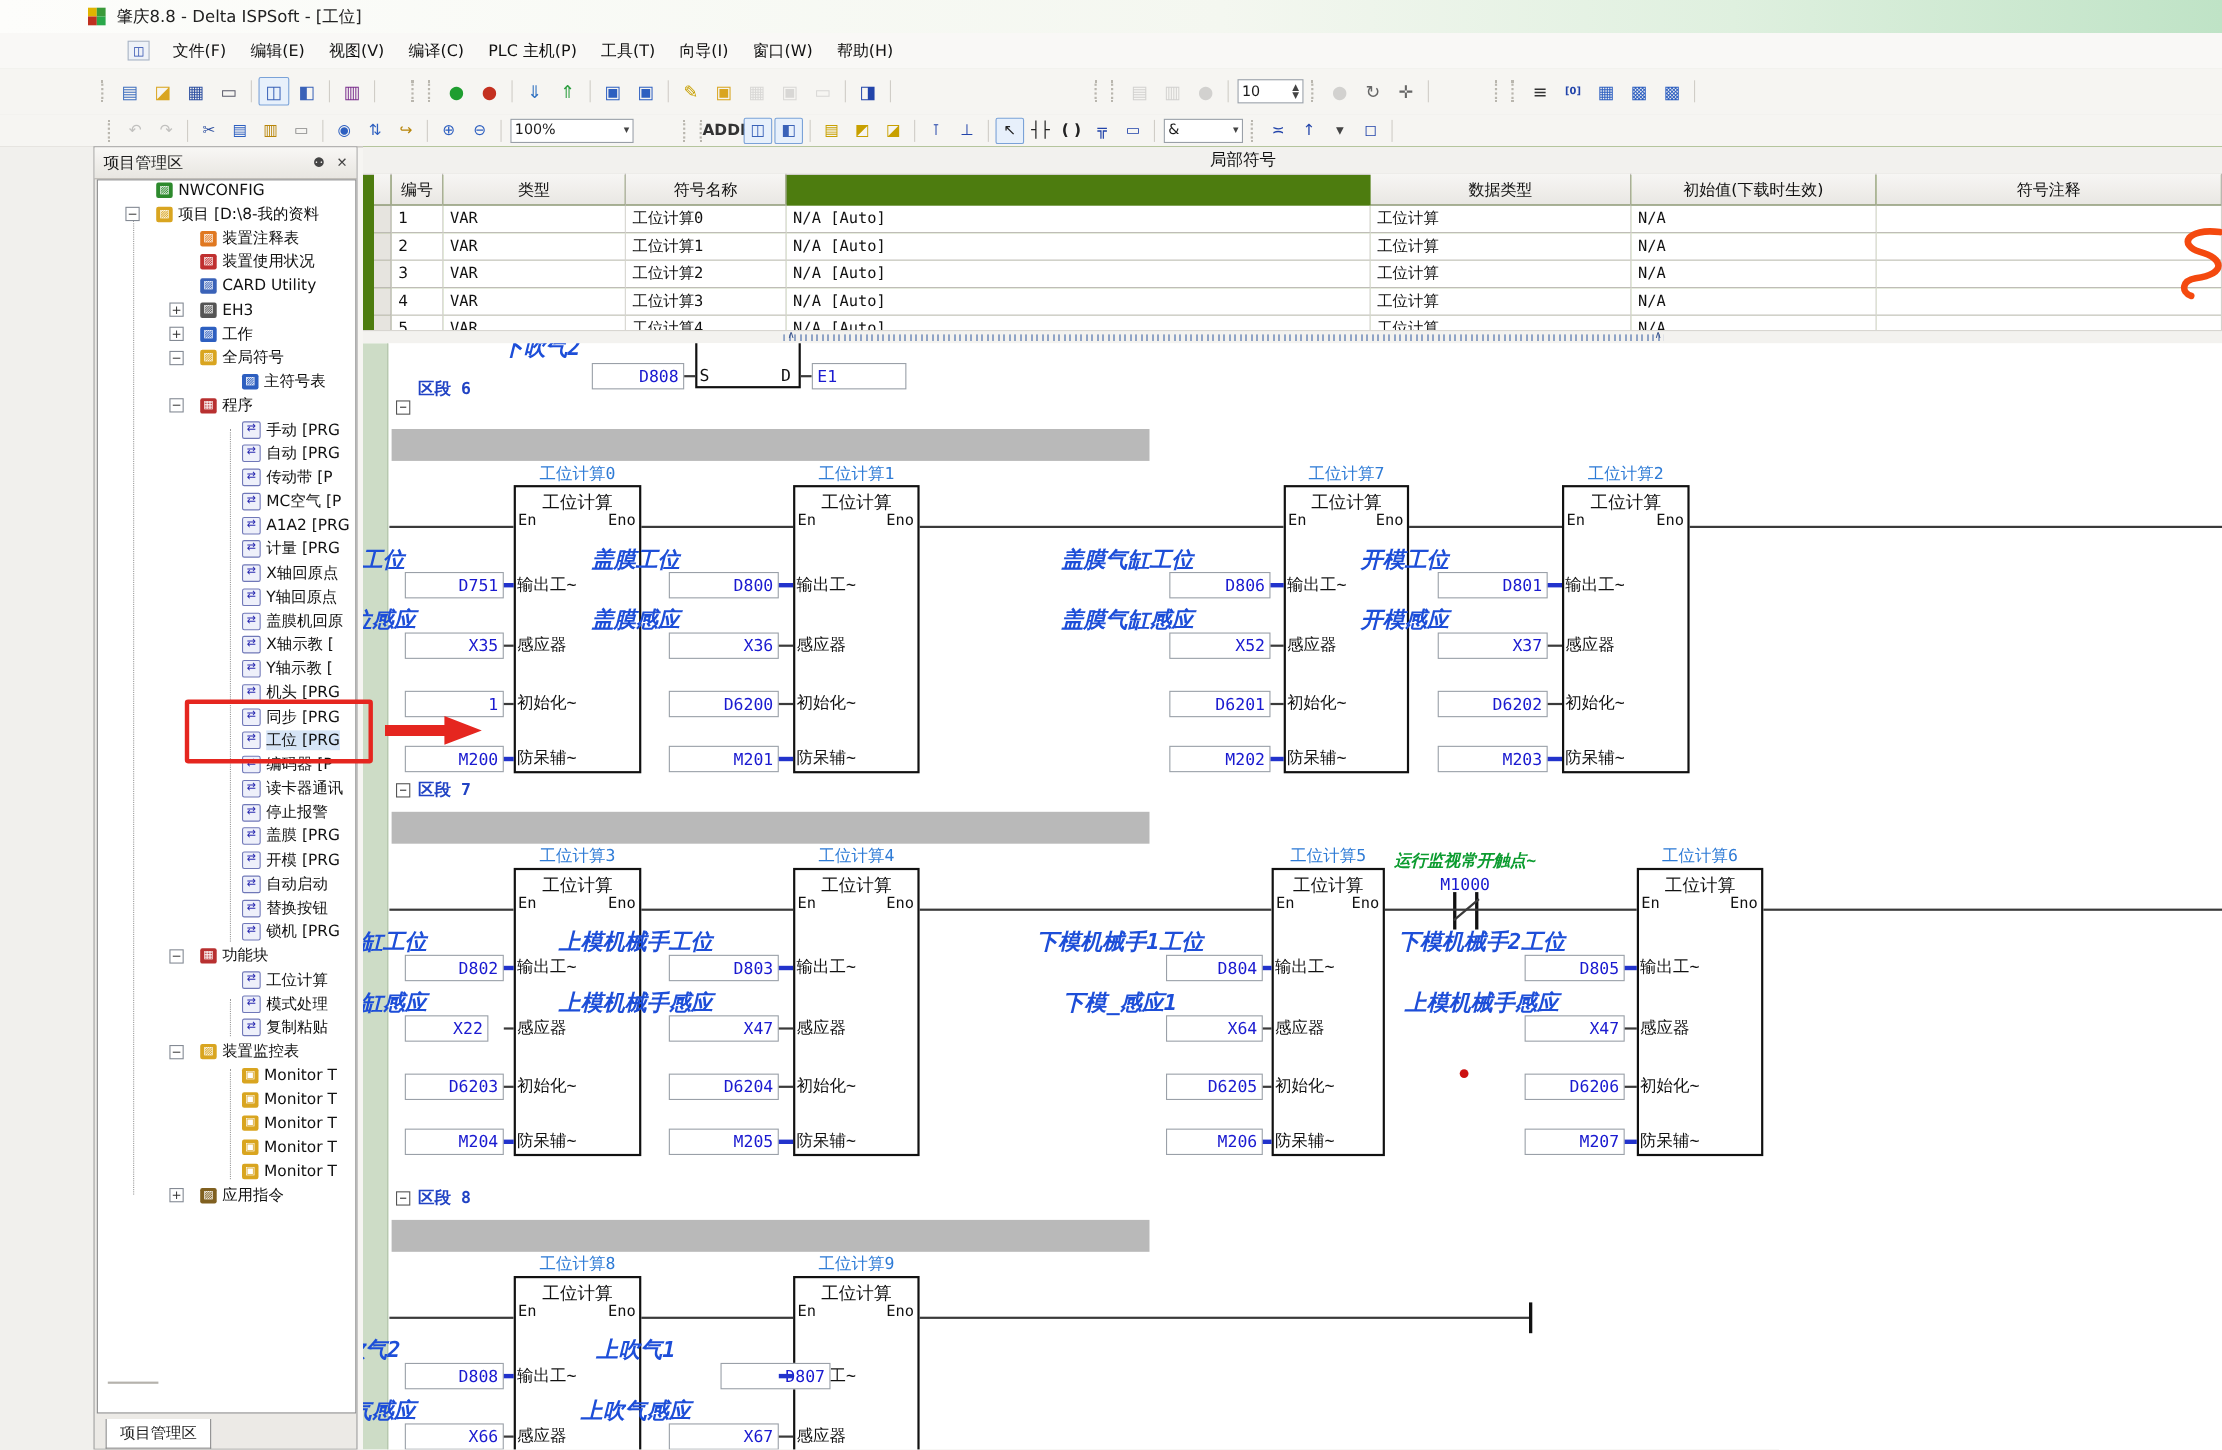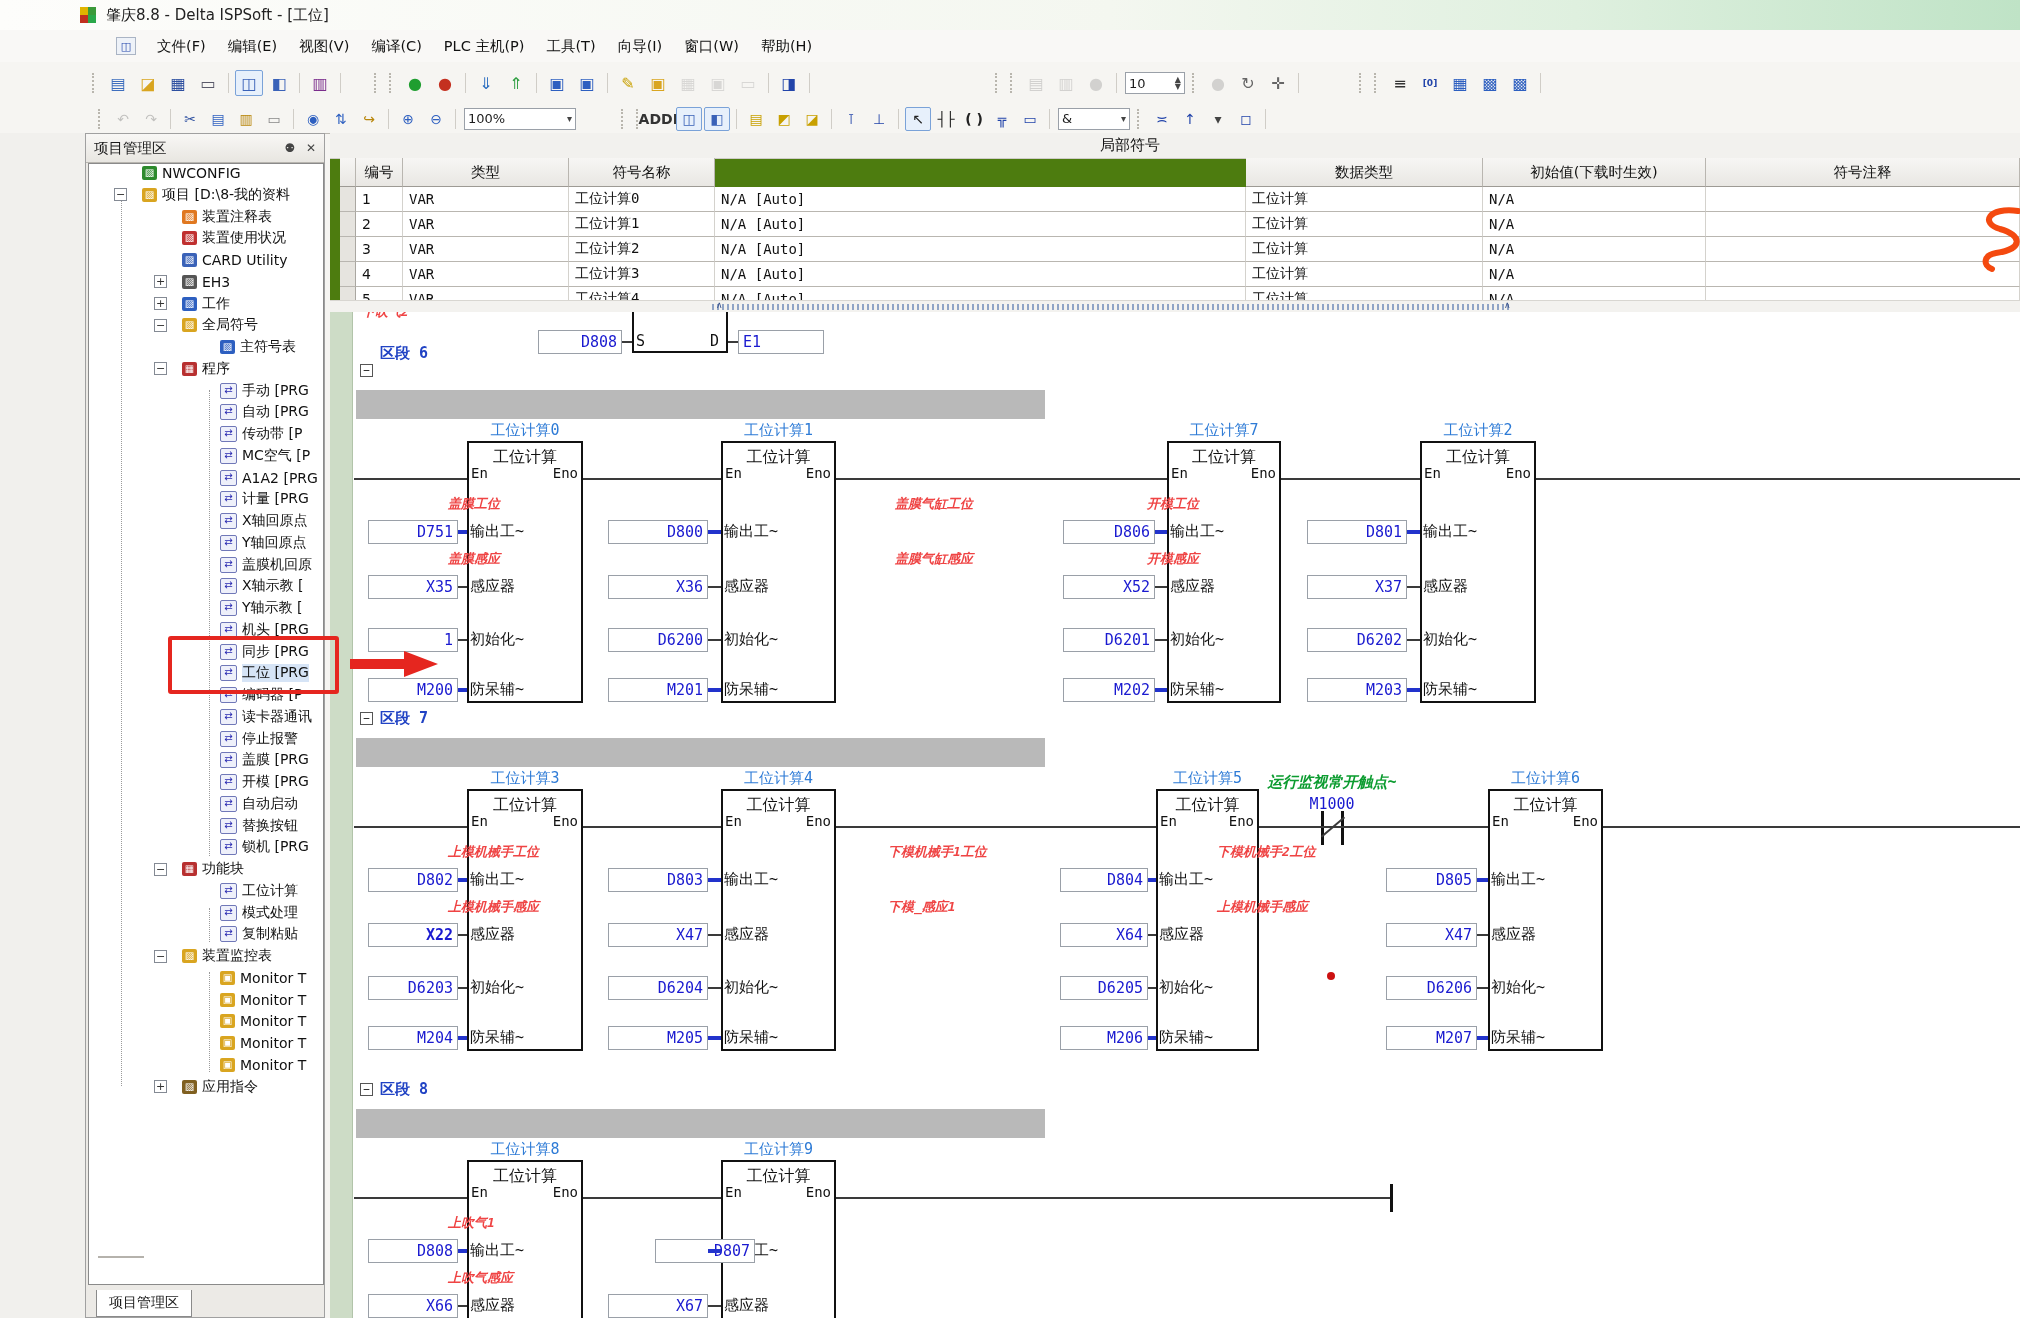--- a/index.html
+++ b/index.html
@@ -75,22 +75,22 @@
   .wire{position:absolute;background:#3a3a3a;}
   .wire.blue{background:#2233cc;}
   .fb-rect{position:absolute;border:2px solid #111;background:#fff;box-sizing:border-box;}
   .fb-title{position:absolute;text-align:center;font-size:16px;color:#111;}
   .fb-inst{position:absolute;text-align:center;font-size:15px;color:#2e7bd6;}
   .fb-en{position:absolute;font-size:14px;color:#111;}
   .fb-pin{position:absolute;font-size:15px;color:#111;white-space:nowrap;}
   .obox{position:absolute;background:#fff;border:1px solid #9aa0a8;box-sizing:border-box;
         display:flex;align-items:center;justify-content:flex-end;padding:0 4px;
         font-size:15px;color:#1a1ad0;}
-  .ocomment{position:absolute;font-size:13px;color:#ef4444;font-style:italic;font-weight:bold;
-        text-align:left;white-space:nowrap;}
+  .ocomment{position:absolute;font-size:20px;color:#1d4ed8;font-style:italic;font-weight:bold;
+        text-align:center;white-space:nowrap;}
   .seg-label{position:absolute;font-size:15px;color:#2143c4;font-weight:bold;white-space:nowrap;}
   .seg-box{position:absolute;width:13px;height:13px;border:1px solid #555;background:#fff;color:#222;
         font-size:11px;line-height:11px;text-align:center;box-sizing:border-box;}
   .seg-bar{position:absolute;background:#b9b9b9;}
   .contact-bar{position:absolute;width:3px;background:#111;}
   .contact-label{position:absolute;text-align:center;font-size:15px;white-space:nowrap;}
   
   #anno-box{left:168px;top:636px;width:163px;height:50px;border:4px solid #e5261f;border-radius:3px;z-index:30;}
   #anno-dot{left:1327px;top:972px;width:8px;height:8px;border-radius:50%;background:#c11;z-index:30;}
   svg.anno{position:absolute;z-index:30;}
@@ -632,21 +632,21 @@
       <div class="fb-inst" style="left: 107px; top: 457px; width: 176px;">工位计算3</div>
       <div class="fb-rect" style="left: 137px; top: 477px; width: 116px; height: 262px;"></div>
       <div class="fb-title" style="left: 137px; top: 483px; width: 116px;">工位计算</div>
       <div class="fb-en" style="left: 141px; top: 501px;">En</div>
       <div class="fb-en" style="left: 137px; top: 501px; width: 111px; text-align: right;">Eno</div>
       <div class="fb-pin" style="left: 140px; top: 558px;">输出工~</div>
       <div class="obox" style="left: 38px; top: 556px; width: 90px; height: 24px;">D802</div>
       <div class="wire blue" style="left: 128px; top: 566px; width: 9px; height: 4px;"></div>
       <div class="ocomment" style="left: -132px; top: 531px; width: 260px;">开模气缸工位</div>
       <div class="fb-pin" style="left: 140px; top: 613px;">感应器</div>
-      <div class="obox" style="left: 38px; top: 611px; width: 90px; height: 24px; font-weight: bold;">X22</div>
+      <div class="obox" style="left: 38px; top: 611px; width: 76px; height: 24px;">X22</div>
       <div class="wire" style="left: 128px; top: 622px; width: 9px; height: 2px;"></div>
       <div class="ocomment" style="left: -132px; top: 586px; width: 260px;">开模气缸感应</div>
       <div class="fb-pin" style="left: 140px; top: 666px;">初始化~</div>
       <div class="obox" style="left: 38px; top: 664px; width: 90px; height: 24px;">D6203</div>
       <div class="wire" style="left: 128px; top: 675px; width: 9px; height: 2px;"></div>
       <div class="fb-pin" style="left: 140px; top: 716px;">防呆辅~</div>
       <div class="obox" style="left: 38px; top: 714px; width: 90px; height: 24px;">M204</div>
       <div class="wire blue" style="left: 128px; top: 724px; width: 9px; height: 4px;"></div>
       <div class="wire" style="left: 253px; top: 514px; width: 138px; height: 2px;"></div>
       <div class="fb-inst" style="left: 361px; top: 457px; width: 175px;">工位计算4</div>

